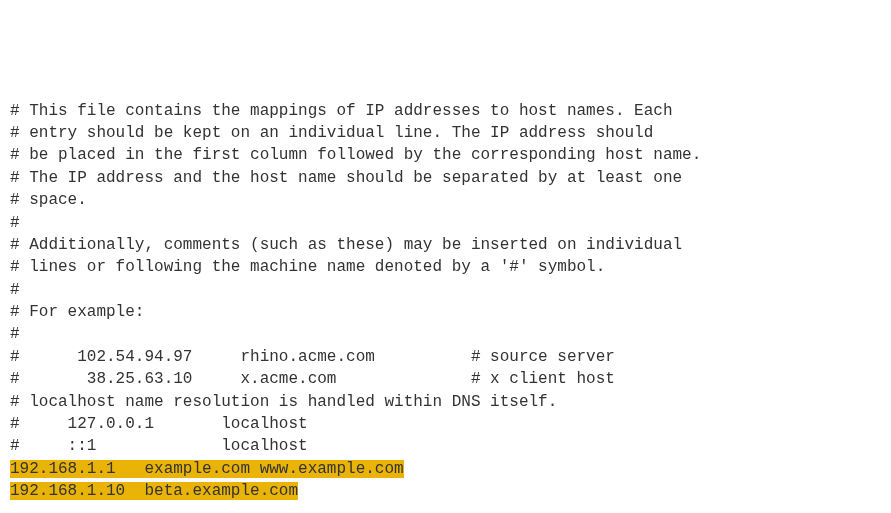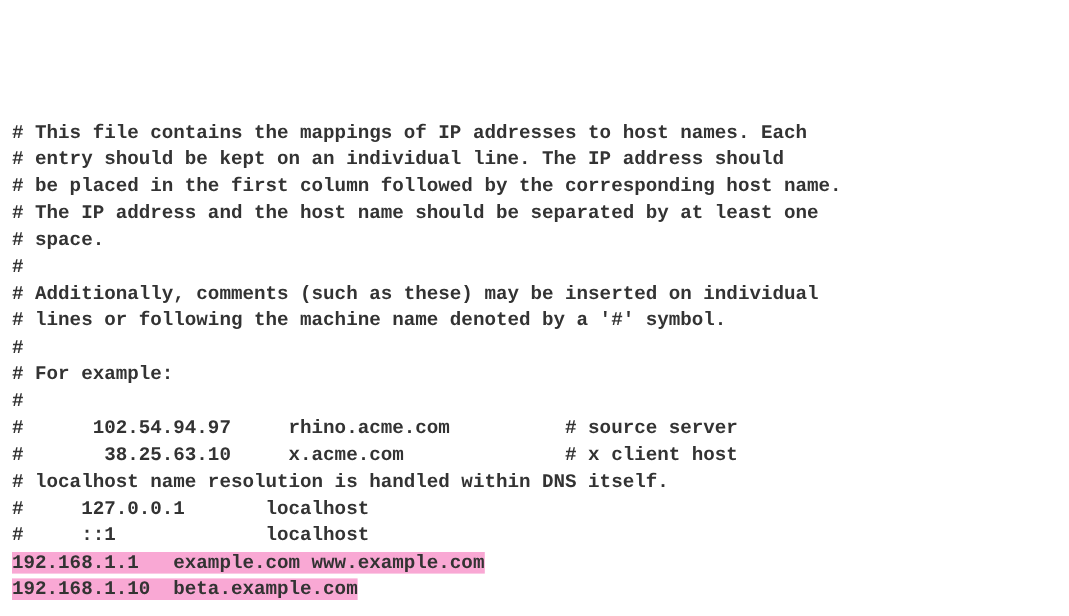--- a/index.html
+++ b/index.html
@@ -7,24 +7,23 @@
     padding: 10px;
     background: #ffffff;
     font-family: Consolas, "Courier New", monospace;
     font-size: 16px;
     line-height: 1.4;
     color: #333333;
     white-space: pre;
   }
   .line {
     display: block;
-    font-weight: bold;
   }
   .hl {
-    background: #f9a8d4;
+    background: #eab308;
     display: inline;
   }
 </style>
 </head>
 <body>
 
 
 
 <div><span class="line"># This file contains the mappings of IP addresses to host names. Each</span><span class="line"># entry should be kept on an individual line. The IP address should</span><span class="line"># be placed in the first column followed by the corresponding host name.</span><span class="line"># The IP address and the host name should be separated by at least one</span><span class="line"># space.</span><span class="line">#</span><span class="line"># Additionally, comments (such as these) may be inserted on individual</span><span class="line"># lines or following the machine name denoted by a '#' symbol.</span><span class="line">#</span><span class="line"># For example:</span><span class="line">#</span><span class="line">#      102.54.94.97     rhino.acme.com          # source server</span><span class="line">#       38.25.63.10     x.acme.com              # x client host</span><span class="line"></span><span class="line"># localhost name resolution is handled within DNS itself.</span><span class="line">#     127.0.0.1       localhost</span><span class="line">#     ::1             localhost</span><span class="line"></span><span class="line"><span class="hl">192.168.1.1   example.com www.example.com</span></span><span class="line"><span class="hl">192.168.1.10  beta.example.com</span></span></div>
 

